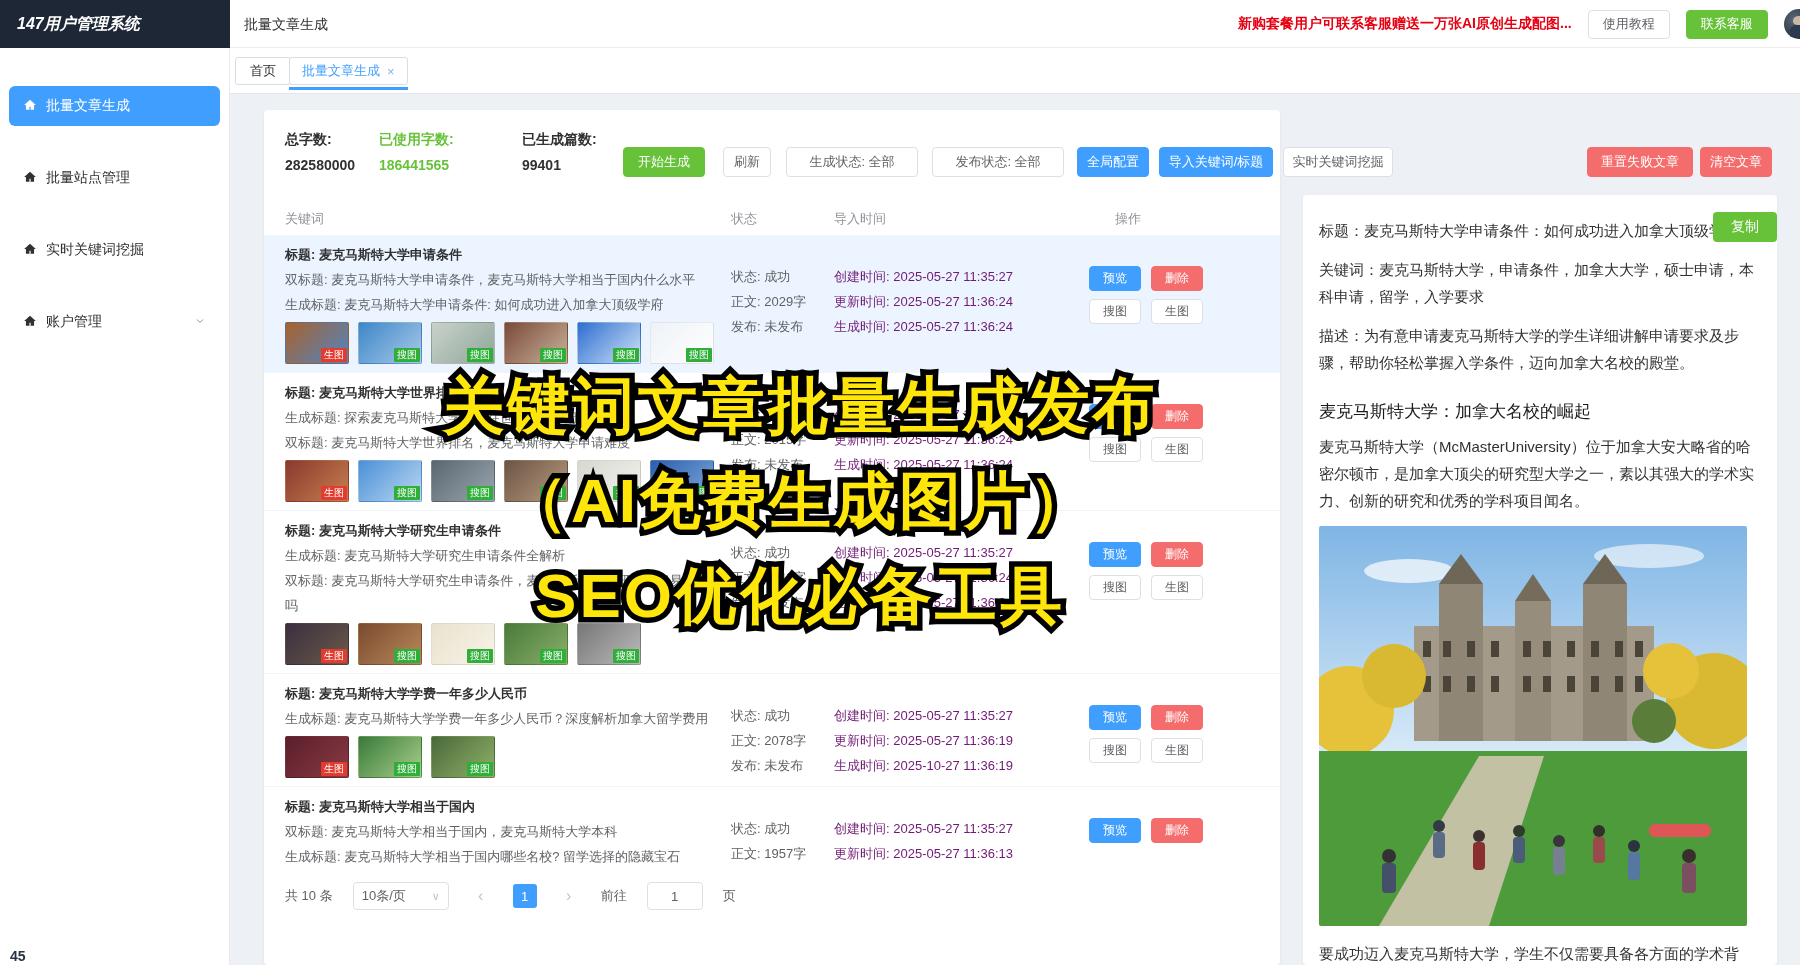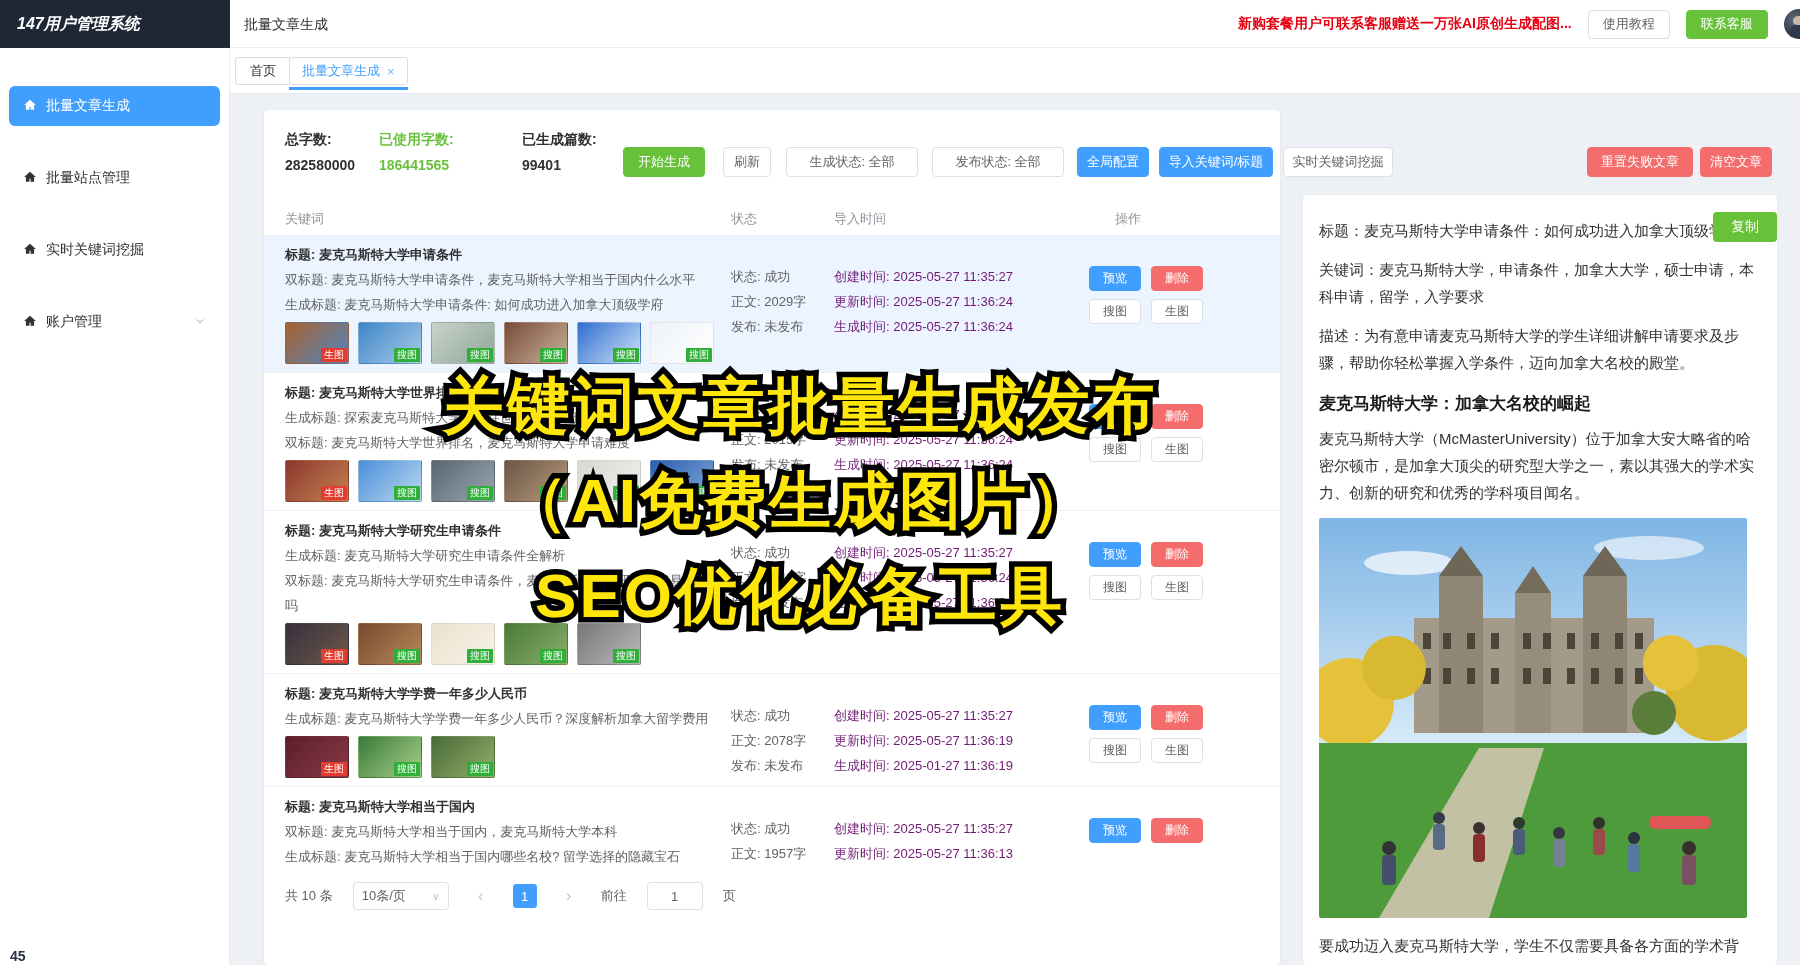--- a/index.html
+++ b/index.html
@@ -92,21 +92,21 @@
   .pnav{width:24px;height:24px;display:flex;align-items:center;justify-content:center;color:#c0c4cc;font-size:16px;cursor:pointer;}
   .pnum{width:24px;height:24px;background:#409eff;color:#fff;border-radius:3px;display:flex;align-items:center;justify-content:center;cursor:pointer;}
   .goto-input{width:56px;height:28px;border:1px solid #dcdfe6;border-radius:4px;text-align:center;font-size:13px;color:#606266;}
 
   
   .right-panel{position:absolute;left:1303px;top:195px;width:474px;height:770px;background:#fff;
     border-radius:4px;box-shadow:0 1px 3px rgba(0,0,0,.05);padding:22px 16px 0 16px;overflow:hidden;z-index:2;}
   .copy-btn{position:absolute;left:1713px;top:212px;width:64px;height:30px;background:#67c23a;color:#fff;
     border:none;border-radius:4px;font-size:14px;cursor:pointer;z-index:6;}
   .rp-text{font-size:15px;line-height:27px;color:#303133;margin-bottom:12px;}
-  .rp-heading{font-size:17px;font-weight:bold;color:#1a1a1a;margin:16px 0 10px 0;}
+  .rp-heading{font-size:17px;font-weight:normal;color:#1a1a1a;margin:24px 0 10px 0;}
   .rp-photo{width:428px;height:400px;border-radius:2px;margin-top:12px;display:block;}
   .rp-footer{font-size:15px;line-height:27px;color:#303133;margin-top:14px;}
 
   
   .overlay{position:absolute;left:240px;top:358px;width:1120px;text-align:center;z-index:9;pointer-events:none;}
   .ol-line{position:relative;height:95px;line-height:95px;font-size:62px;font-weight:800;letter-spacing:3px;}
   .ol-back{position:absolute;left:0;right:0;top:0;-webkit-text-stroke:11px #000;color:#000;}
   .ol-front{position:relative;color:#ffe60a;}
 </style>
 </head>
@@ -335,21 +335,21 @@
           </div>
     </div>
     <div class="c-st">
       <div>状态: 成功</div>
       <div>正文: 2078字</div>
       <div>发布: 未发布</div>
     </div>
     <div class="c-tm">
       <div>创建时间:  2025-05-27 11:35:27</div>
       <div>更新时间:  2025-05-27 11:36:19</div>
-      <div>生成时间:  2025-01-27 11:36:19</div>
+      <div>生成时间:  2025-10-27 11:36:19</div>
     </div>
     <div class="c-op">
       <button class="op blue">预览</button>
       <button class="op red">删除</button>
       <button class="op">搜图</button>
       <button class="op">生图</button>
     </div>
   </div>
 
   <div class="trow" data-hl="">

